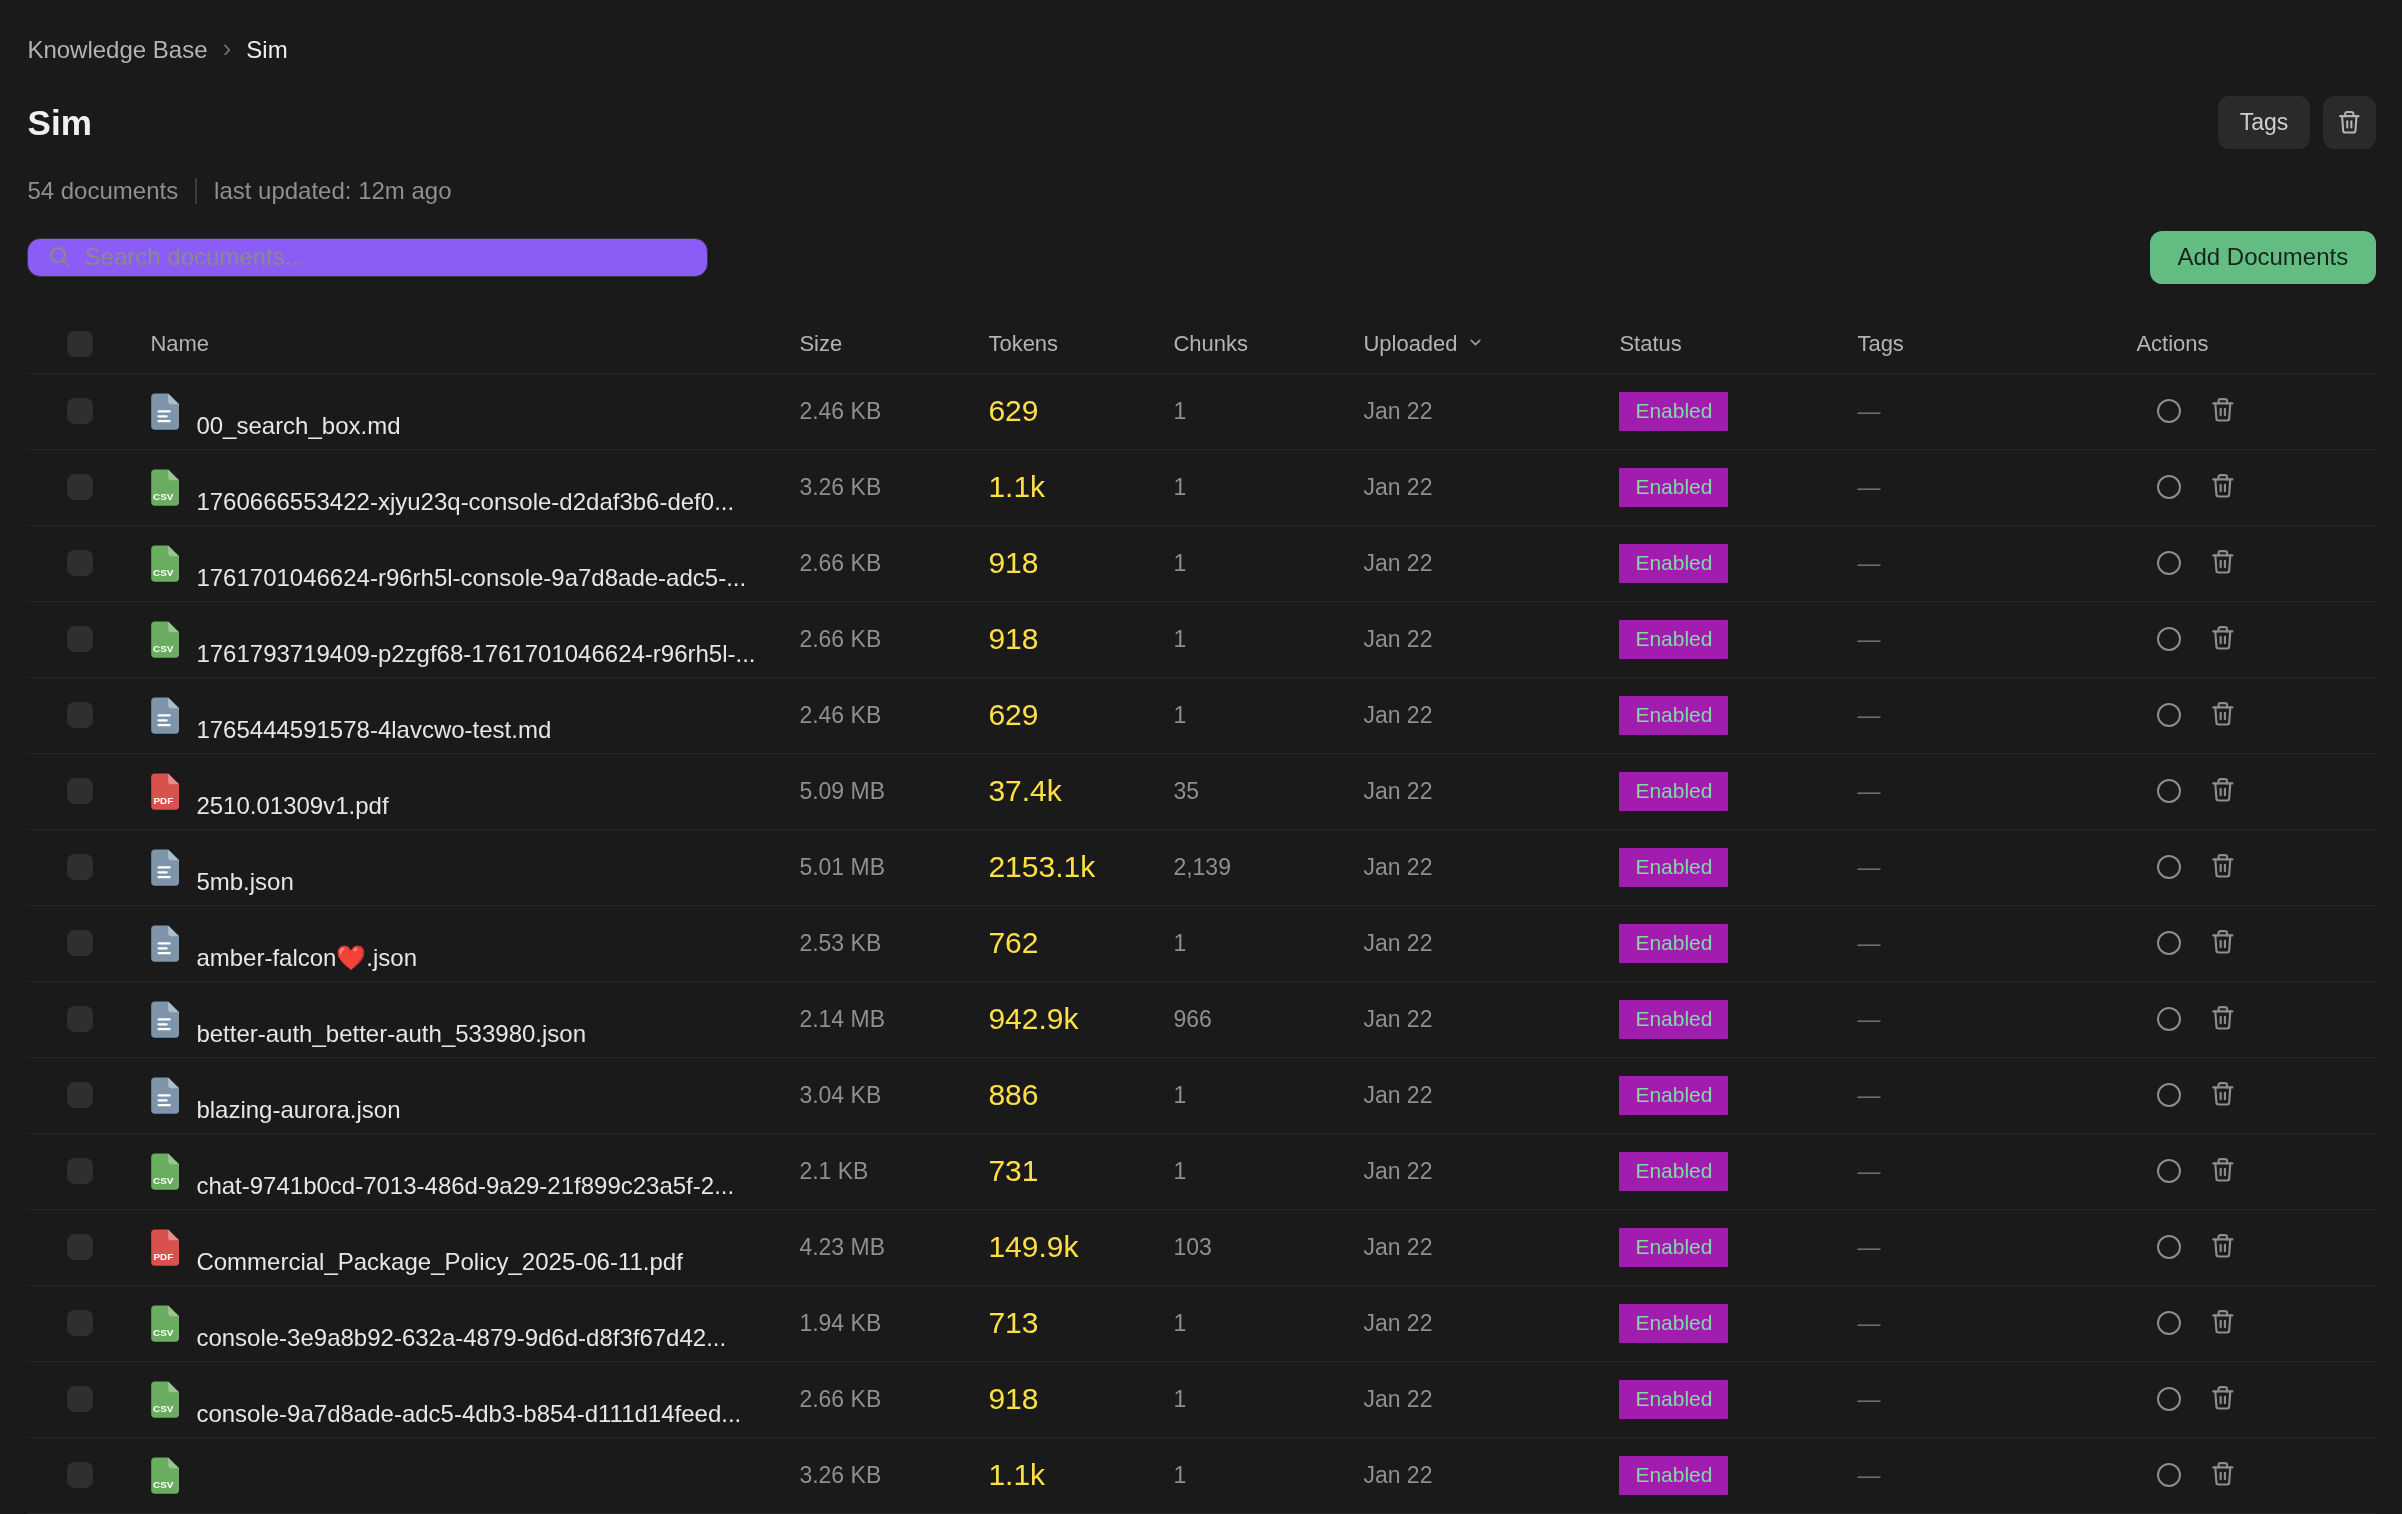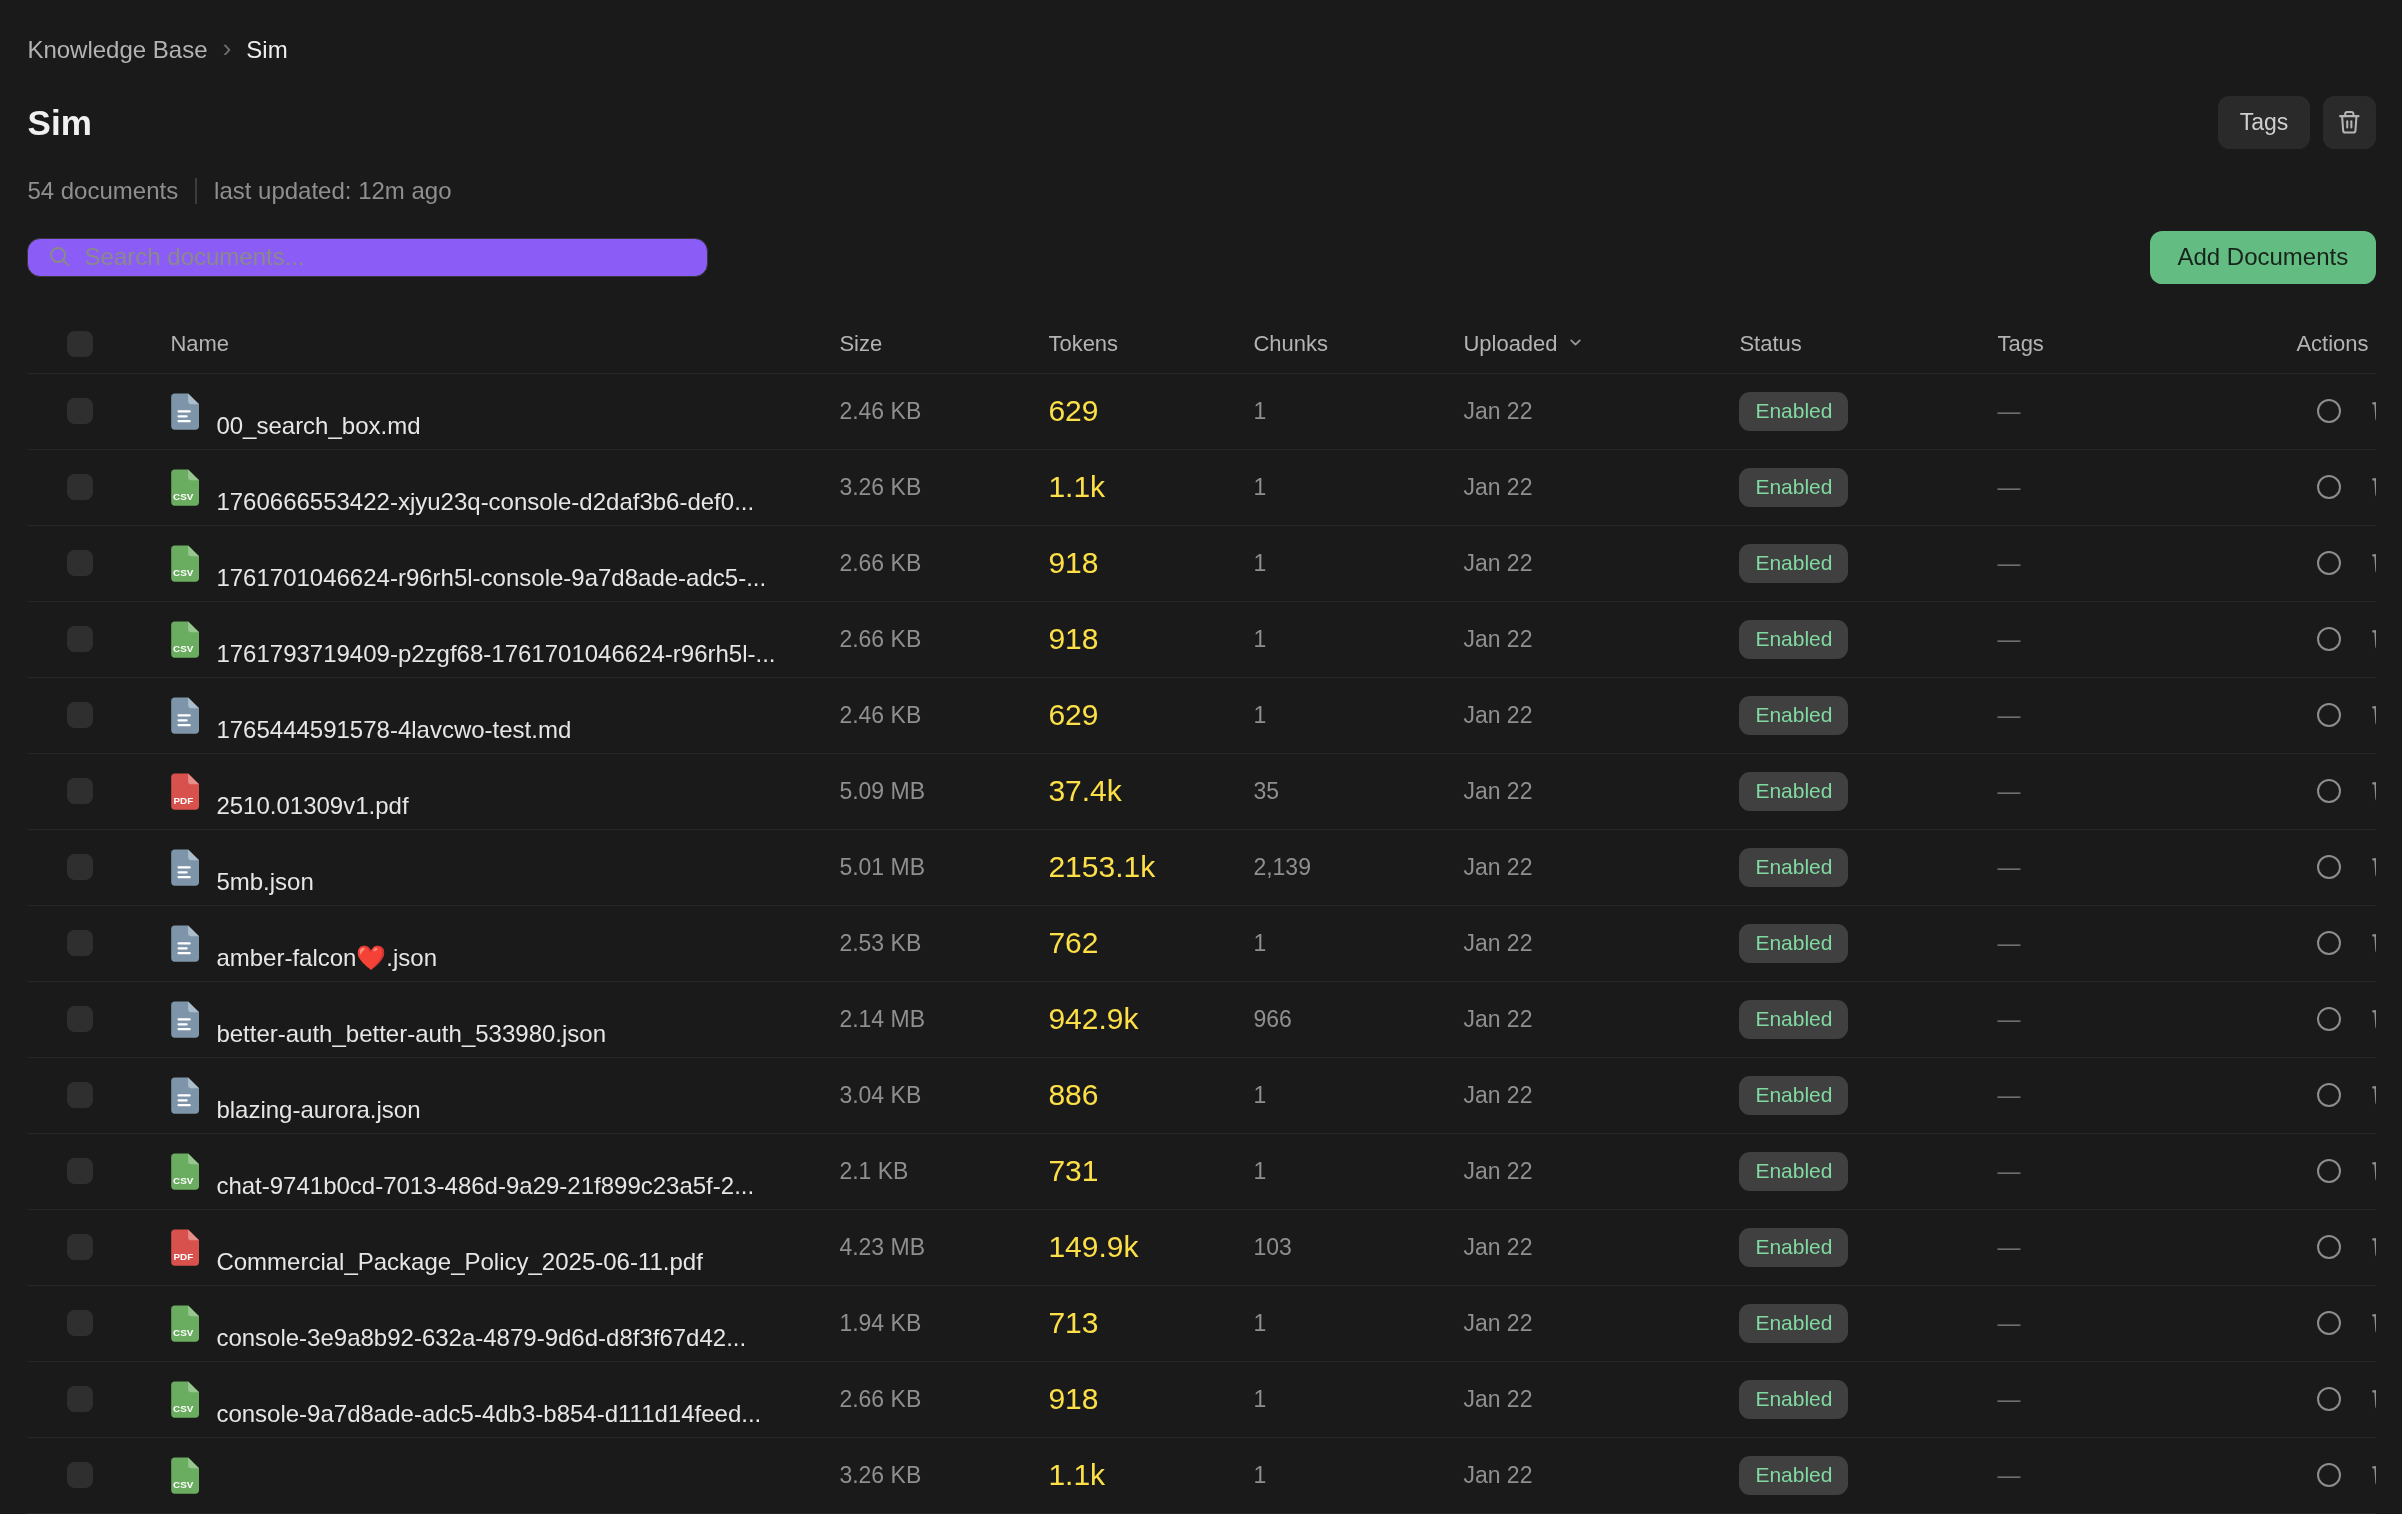--- a/index.html
+++ b/index.html
@@ -51,41 +51,40 @@
     background:#63bd82; color:#17241b; font-size:24px; font-weight:500; font-family:inherit;
   }
 
   
   .table { margin-top:32px; }
   .tr {
     display:grid;
     grid-template-columns:123px 649px 189px 185px 190px 256px 238px 279px 1fr;
     align-items:center;
     border-bottom:0.9px solid #262626;
-    gap:20px;
   }
   .thead { height:58px; color:#b3b3b3; font-size:22px; }
   .row { height:76px; }
   .cell { overflow:hidden; white-space:nowrap; }
 
   .checkbox { width:25.6px; height:25.6px; border-radius:7.6px; background:#2f2f30; margin-left:40px; cursor:pointer; }
 
   .name-cell { display:flex; align-items:center; gap:17px; }
   .file-icon { flex:0 0 auto; display:flex; }
   .file-name { font-size:24px; color:#e6e6e6; overflow:hidden; white-space:nowrap; text-overflow:ellipsis;margin-top:29px; }
 
   .col-muted { color:#8f8f8f; font-size:23px; }
   .col-tokens { color:#fde047; font-size:30px; }
 
   .uploaded-head { display:flex; align-items:center; gap:9.5px; cursor:pointer; }
   .chev { color:#9a9a9a; }
 
   .badge {
-    display:inline-block; background:#404040; color:#80d9a1;
-    font-size:21px; padding:7.6px 16px; border-radius:11px;
+    display:inline-block; background:#a21caf; color:#80d9a1;
+    font-size:21px; padding:7.6px 16px; border-radius:1px;
   }
 
   .tags-dash { color:#6f6f6f; font-size:23px; }
 
   .actions-cell { display:flex; align-items:center; gap:29px; padding-left:21px; }
   .action-btn { background:none; border:none; padding:0; cursor:pointer; display:flex; align-items:center; }
   .circle-icon { width:24px; height:24px; border:2.4px solid #8d8d8d; border-radius:50%; }
 </style>
 </head>
 <body>

